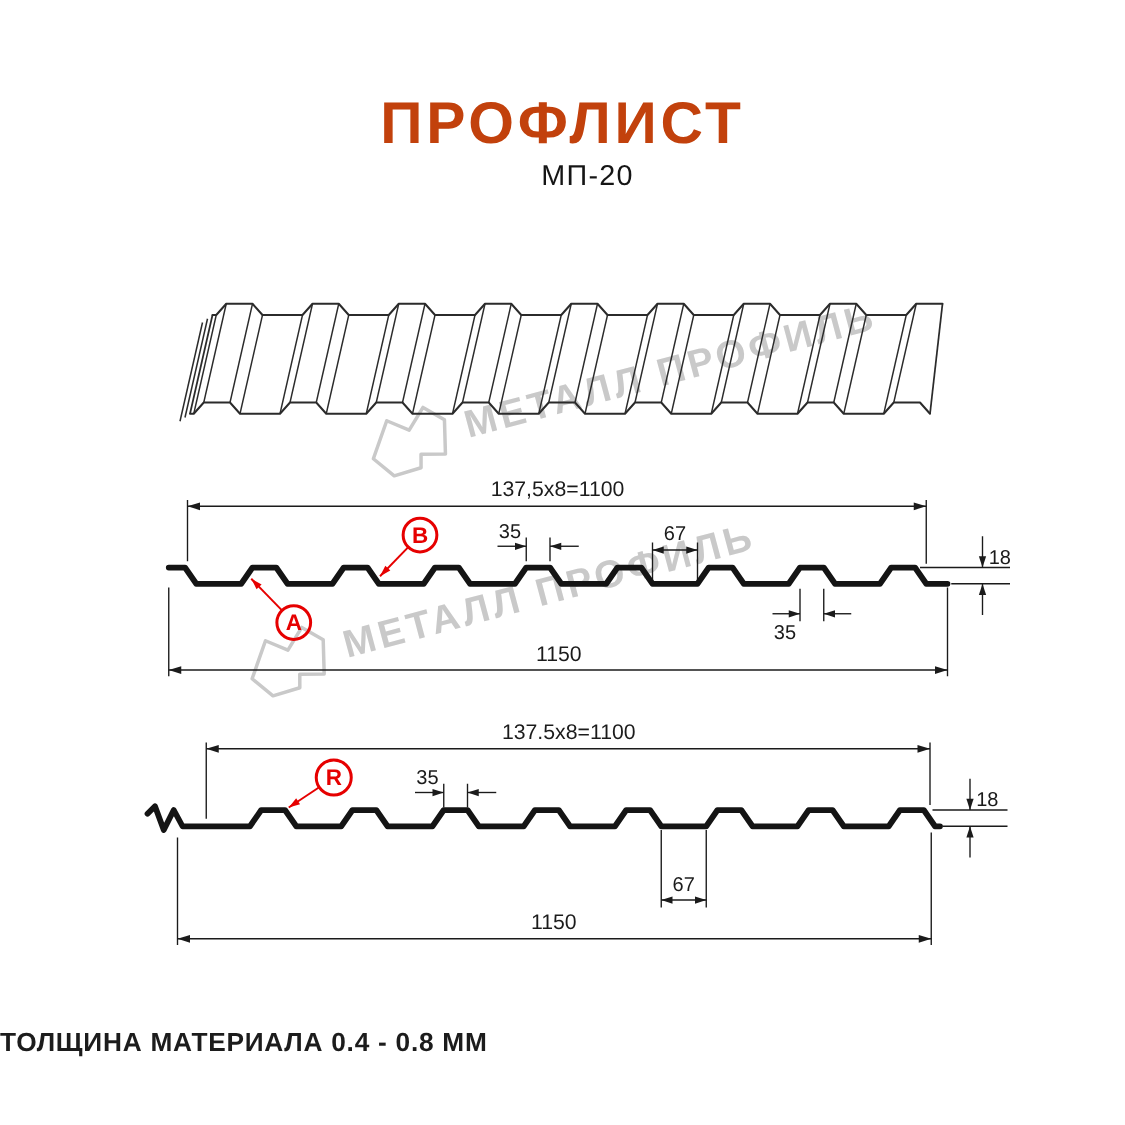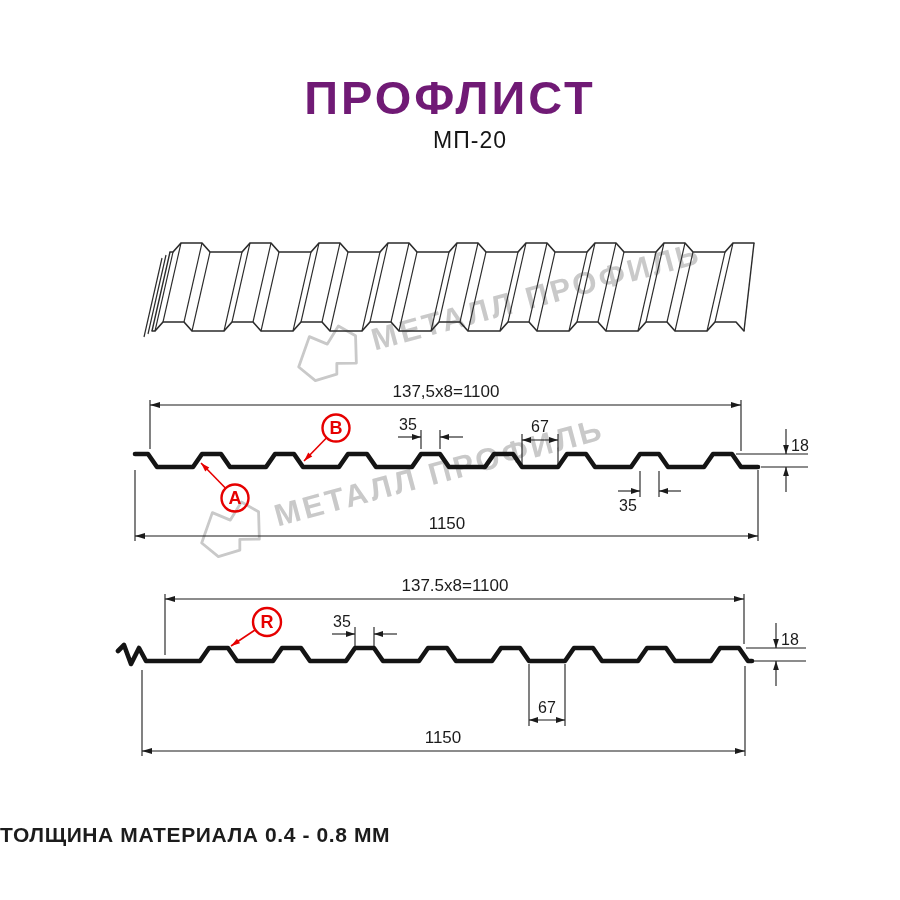--- a/index.html
+++ b/index.html
@@ -2,21 +2,21 @@
 <html><head>
 <meta charset="utf-8">
 <style>
   html,body{margin:0;padding:0;}
   body{
     width:900px;height:900px;background:#ffffff;position:relative;overflow:hidden;
     font-family:"Liberation Sans",sans-serif;
   }
   .title{
     position:absolute;top:70px;left:0;width:900px;text-align:center;
-    font-size:47px;font-weight:800;letter-spacing:3px;color:#701a75;margin:0;
+    font-size:47px;font-weight:800;letter-spacing:3px;color:#c2410c;margin:0;
   }
   .subtitle{
     position:absolute;top:127px;left:0;width:900px;text-align:center;
     font-size:23px;font-weight:500;letter-spacing:1px;color:#151515;padding-left:20px;
   }
   .footer{
     position:absolute;top:823px;left:0;width:900px;
     font-size:21px;font-weight:600;letter-spacing:.6px;color:#1c1c1c;
   }
   .wm{

